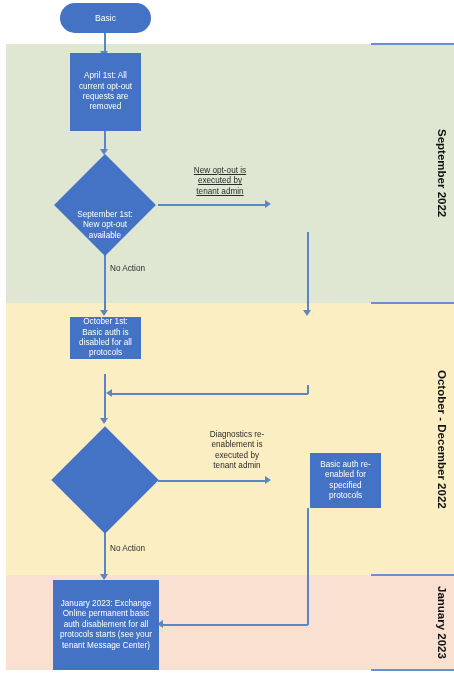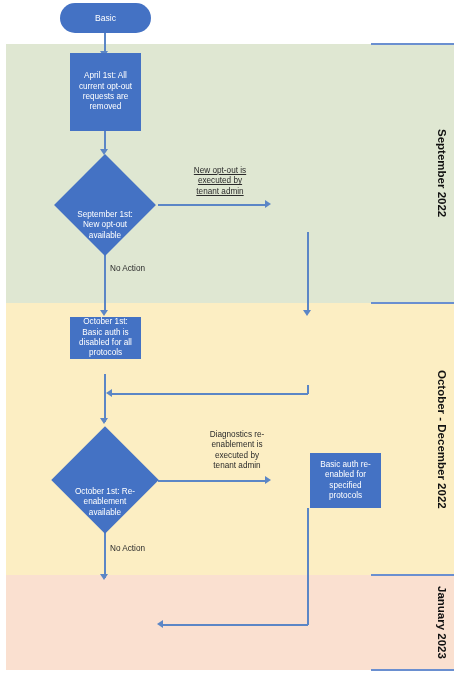--- a/index.html
+++ b/index.html
@@ -212,32 +212,37 @@
   <div class="node process" style="left:70px; top:317px; width:71px; height:42px;">
     <span>October 1st:
 Basic auth  is
 disabled for all
 protocols</span>
   </div>
 
 
   <div class="diamond" style="left:67px; top:442px; width:76px; height:76px;">
     <div class="dshape"></div>
-    <div class="dtext">October 1st:
-Re-enablement
-available</div>
   </div>
 
   <div class="node process" style="left:272px; top:453px; width:71px; height:55px;margin-left:38px;">
     <span>Basic auth
 re-enabled for
 specified
 protocols</span>
   </div>
 
+  <div class="node process" style="left:53px; top:580px; width:106px; height:90px;">
+    <span>January 2023:
+Exchange Online
+permanent basic auth
+disablement for all
+protocols starts (see your
+tenant Message Center)</span>
+  </div>
 
   <div class="edge-label" style="left:172px; top:166px; width:96px;text-decoration:underline;">New opt-out is
 executed by
 tenant admin</div>
 
   <div class="edge-label" style="left:110px; top:264px; width:58px; text-align:left;">No Action</div>
 
   <div class="edge-label" style="left:192px; top:430px; width:90px;">Diagnostics re-
 enablement is
 executed by

